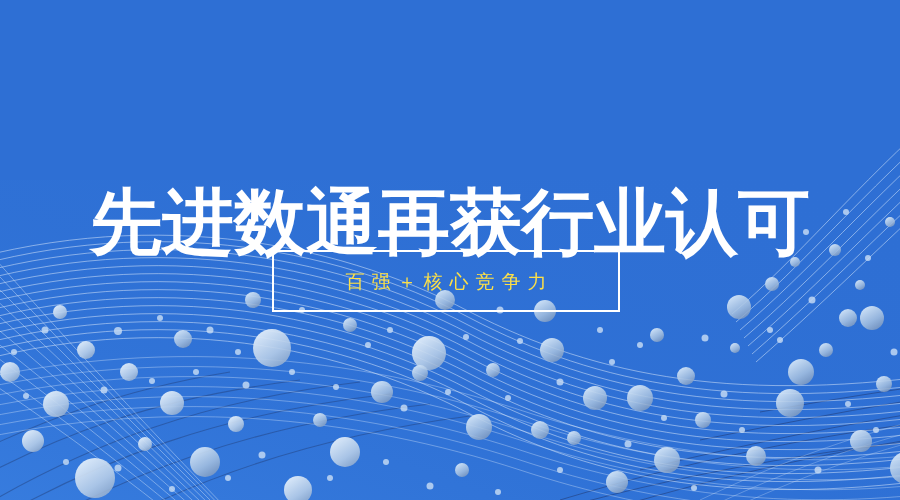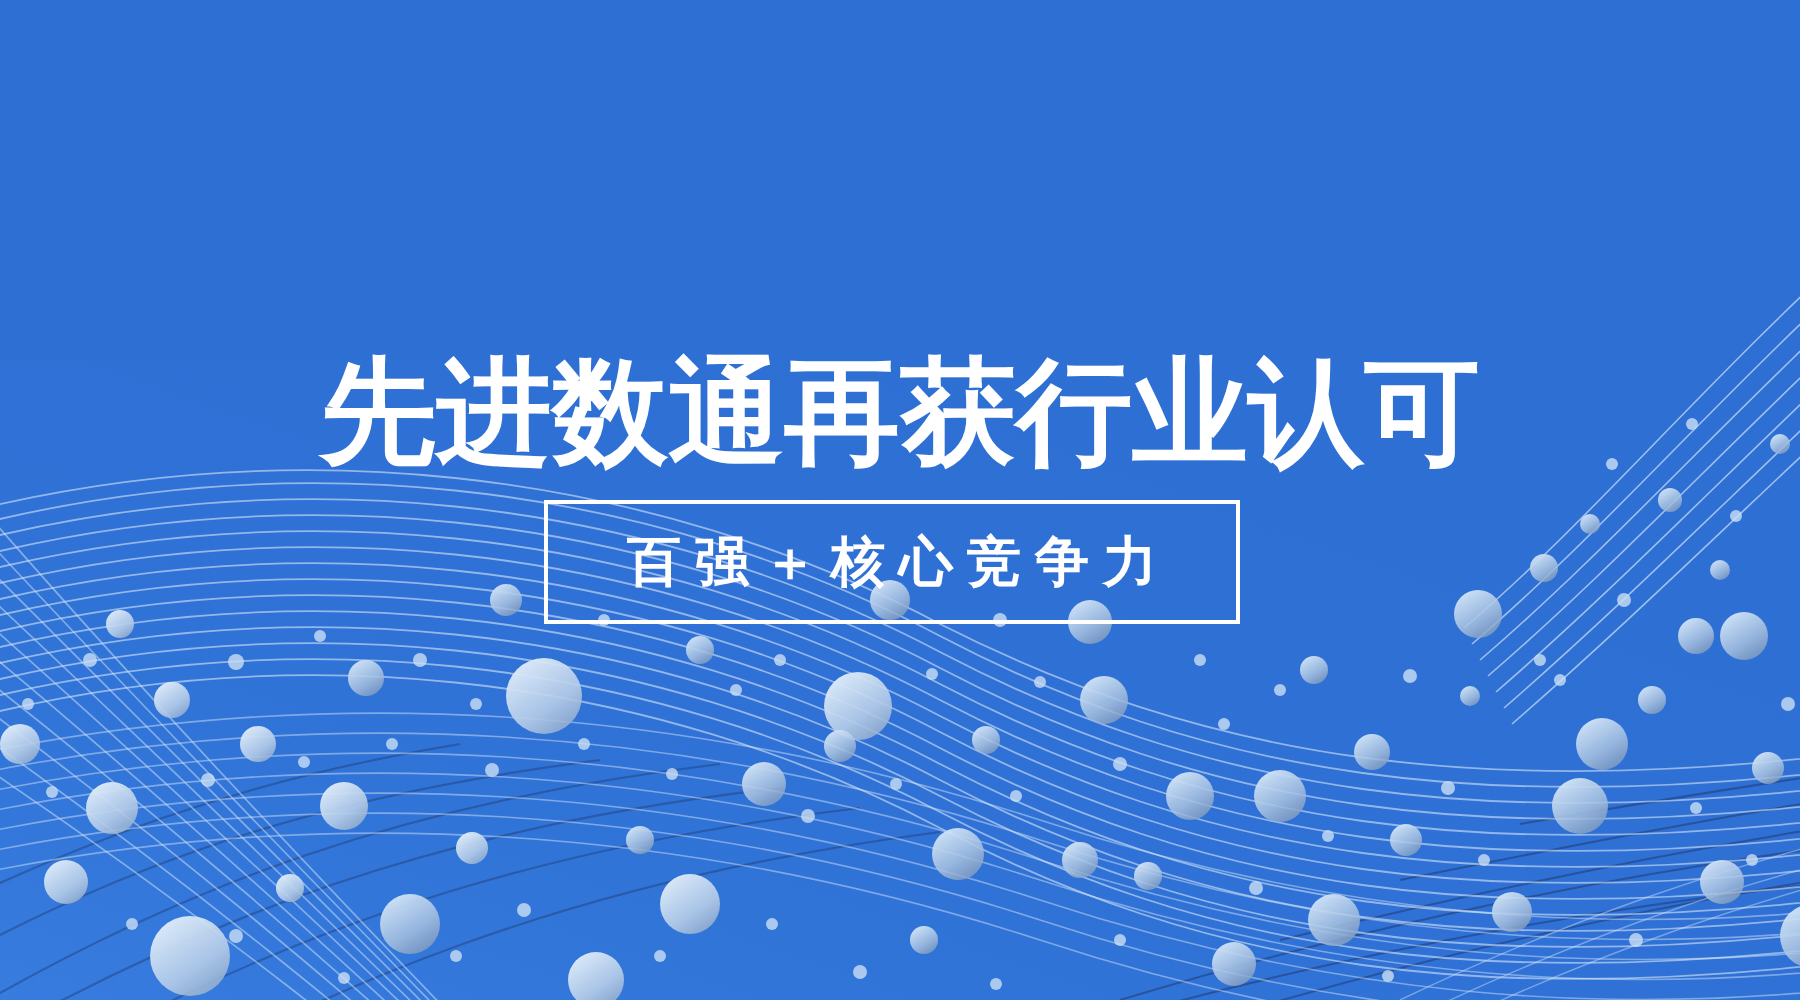--- a/index.html
+++ b/index.html
@@ -33,42 +33,42 @@
   }
   #main-title {
     position: absolute;
     top: 138px;
     left: 0;
     right: 0;
     text-align: center;
     color: #ffffff;
     font-family: "Liberation Serif", "DejaVu Serif", serif;
     font-weight: 700;
-    font-size: 58px;
+    font-size: 72px;
     line-height: 1.05;
     letter-spacing: 0px;
     white-space: nowrap;
   }
   #subtitle-box {
     position: absolute;
     left: 272px;
     top: 250px;
     width: 348px;
     height: 62px;
     box-sizing: border-box;
     border: 2px solid #ffffff;
     display: flex;
     align-items: center;
     justify-content: center;
   }
   #subtitle-text {
-    color: #ffffff;
+    color: #fde047;
     font-family: "Liberation Serif", "DejaVu Serif", serif;
-    font-weight: 700;
-    font-size: 27px;
+    font-weight: 400;
+    font-size: 19px;
     letter-spacing: 7px;
     text-indent: 7px;
     white-space: nowrap;
     line-height: 1;
   }
 </style>
 </head>
 <body>
 
 <div id="banner">

